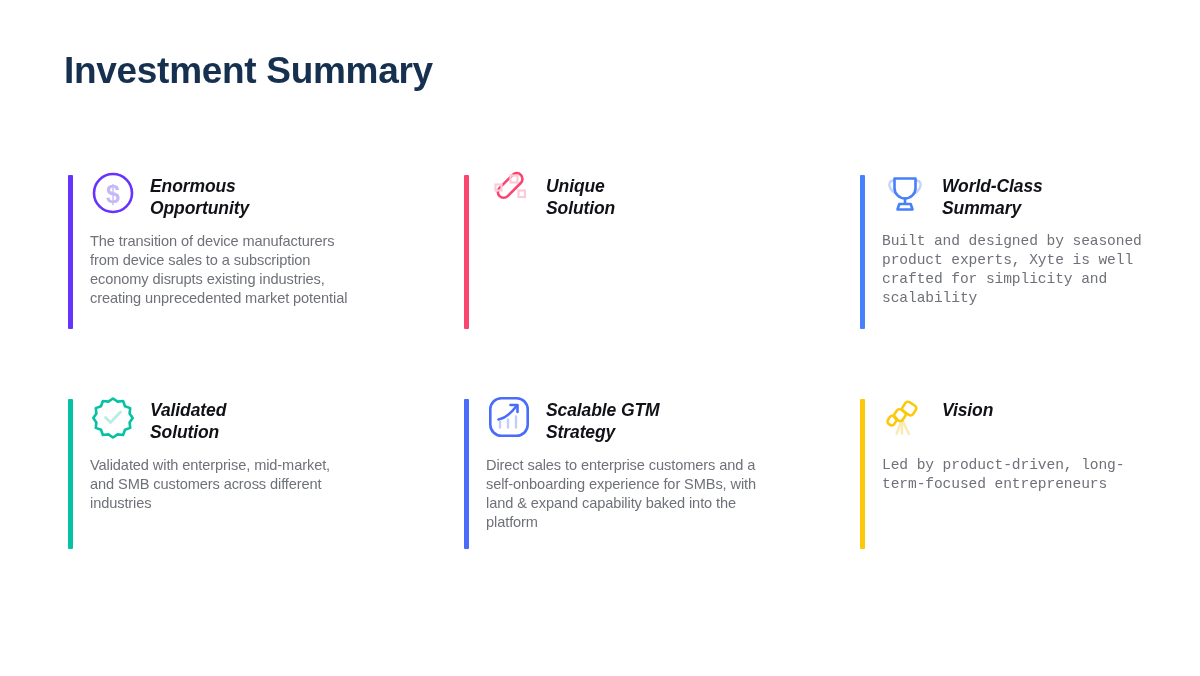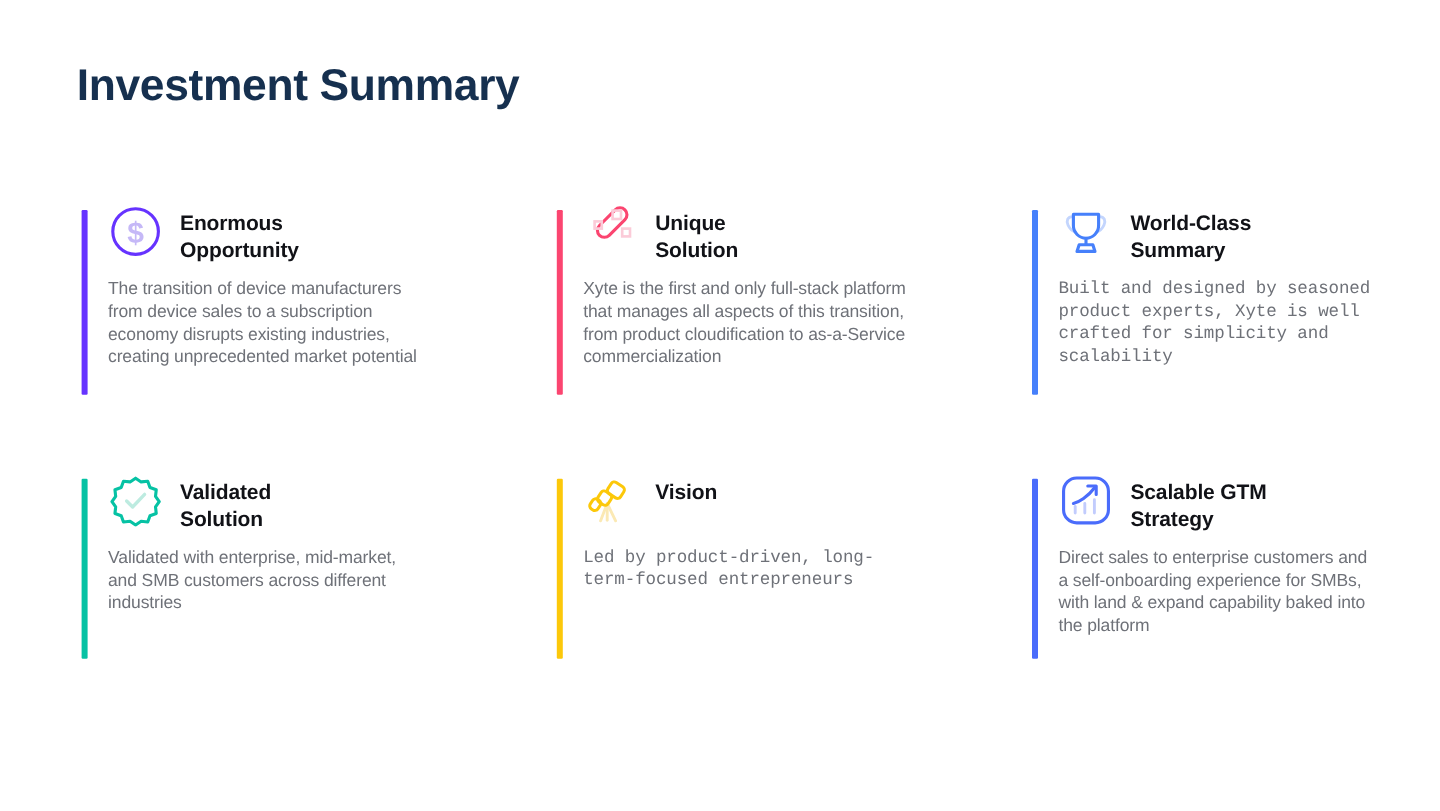--- a/index.html
+++ b/index.html
@@ -35,20 +35,21 @@
   .card-head{display:flex;align-items:flex-start;gap:14px;height:52px;}
   .icon-wrap{
     width:46px;height:46px;flex:0 0 46px;
     display:flex;align-items:center;justify-content:center;
     margin-top:-2px;
   }
   .card-title{
     font-size:17.5px;font-weight:bold;color:#111217;
     line-height:1.26;letter-spacing:-0.1px;padding-top:3px;
     white-space:pre-line;
+    font-style:italic;
   }
   .card-body{
     margin-top:8px;
     font-size:14.6px;line-height:1.30;color:#6e7178;
     letter-spacing:-0.1px;max-width:268px;
   }
   .card.col2 .card-body{max-width:272px;}
   .card.col3 .card-body{max-width:272px;font-family:Liberation Mono, monospace;}
 </style>
 </head>
@@ -84,21 +85,20 @@
             <g stroke="#fbcbd8" stroke-width="2.2" fill="none">
               <rect x="23.5" y="4.5" width="7" height="7"></rect>
               <rect x="8.5" y="13.5" width="6" height="6"></rect>
               <rect x="31.5" y="19.5" width="6.5" height="6.5"></rect>
             </g>
           </svg>
         </div>
         <div class="card-title">Unique
 Solution</div>
       </div>
-      <div class="card-body">Xyte is the first and only full-stack platform that manages all aspects of this transition, from product cloudification to as-a-Service commercialization</div>
     </div>
 
     <div class="card col3 row1">
       <div class="accent-bar" style="background:#4680fb"></div>
       <div class="card-head">
         <div class="icon-wrap">
           <svg width="44" height="44" viewBox="0 0 44 44" fill="none">
             <path d="M11 9.5c-4.5 0-5.5 3.5-4 7 1.4 3.2 4 5.2 6.4 6" stroke="#c3d5fd" stroke-width="2.4" stroke-linecap="round"></path>
             <path d="M33 9.5c4.5 0 5.5 3.5 4 7-1.4 3.2-4 5.2-6.4 6" stroke="#c3d5fd" stroke-width="2.4" stroke-linecap="round"></path>
             <path d="M11.5 7.5h21v9.5c0 5.8-4.7 10.5-10.5 10.5S11.5 22.8 11.5 17V7.5z" stroke="#4680fb" stroke-width="2.6" stroke-linejoin="round"></path>
@@ -120,40 +120,20 @@
             <path d="M22 3.5l4.6 3.1 5.5-.6 1.9 5.2 5.2 1.9-.6 5.5 3.1 4.4-3.1 4.4.6 5.5-5.2 1.9-1.9 5.2-5.5-.6L22 42.5l-4.6-3.1-5.5.6-1.9-5.2-5.2-1.9.6-5.5L2.3 23l3.1-4.4-.6-5.5 5.2-1.9 1.9-5.2 5.5.6z" stroke="#06c2a4" stroke-width="2.6" stroke-linejoin="round"></path>
             <path d="M14.5 22.5l5 5 10-10.5" stroke="#bdebe0" stroke-width="2.8" stroke-linecap="round" stroke-linejoin="round"></path>
           </svg>
         </div>
         <div class="card-title">Validated
 Solution</div>
       </div>
       <div class="card-body">Validated with enterprise, mid-market, and SMB customers across different industries</div>
     </div>
 
-    <div class="card col3 row2">
-      <div class="accent-bar" style="background:#fcc80a"></div>
-      <div class="card-head">
-        <div class="icon-wrap">
-          <svg width="44" height="44" viewBox="0 0 44 44" fill="none">
-            <g stroke="#fbe9b4" stroke-width="2.4" stroke-linecap="round">
-              <path d="M19 24.5L13.5 39"></path>
-                <path d="M19 24.5L26 39"></path>
-                <path d="M19 27.5v11"></path>
-            </g>
-            <rect x="24" y="5.5" width="12.5" height="11" rx="3" transform="rotate(33 24 5.5)" stroke="#fcc80a" stroke-width="2.5"></rect>
-            <rect x="15.5" y="13" width="10" height="10.5" rx="3" transform="rotate(33 15.5 13)" stroke="#fcc80a" stroke-width="2.5"></rect>
-            <rect x="8.5" y="19.5" width="7.5" height="9.5" rx="3" transform="rotate(33 8.5 19.5)" stroke="#fcc80a" stroke-width="2.5"></rect>
-          </svg>
-        </div>
-        <div class="card-title">Vision</div>
-      </div>
-      <div class="card-body">Led by product-driven, long-term-focused entrepreneurs</div>
-    </div>
-
     <div class="card col2 row2">
       <div class="accent-bar" style="background:#4a6cfb"></div>
       <div class="card-head">
         <div class="icon-wrap">
           <svg width="44" height="44" viewBox="0 0 44 44" fill="none">
             <rect x="3.3" y="3.3" width="37.4" height="37.4" rx="11" stroke="#4a6cfb" stroke-width="2.6"></rect>
             <g stroke="#c2ccfd" stroke-width="2.4" stroke-linecap="round">
               <path d="M13 32.5v-5.5"></path>
                 <path d="M21 32.5v-8"></path>
                 <path d="M29 32.5v-11"></path>
@@ -161,14 +141,34 @@
             <path d="M11.5 24.5c4.5-1 12-5.5 18-13.5" stroke="#4a6cfb" stroke-width="2.6" stroke-linecap="round"></path>
             <path d="M23.5 10h7v7" stroke="#4a6cfb" stroke-width="2.6" stroke-linecap="round" stroke-linejoin="round"></path>
           </svg>
         </div>
         <div class="card-title">Scalable GTM
 Strategy</div>
       </div>
       <div class="card-body">Direct sales to enterprise customers and a self-onboarding experience for SMBs, with land &amp; expand capability baked into the platform</div>
     </div>
 
+    <div class="card col3 row2">
+      <div class="accent-bar" style="background:#fcc80a"></div>
+      <div class="card-head">
+        <div class="icon-wrap">
+          <svg width="44" height="44" viewBox="0 0 44 44" fill="none">
+            <g stroke="#fbe9b4" stroke-width="2.4" stroke-linecap="round">
+              <path d="M19 24.5L13.5 39"></path>
+                <path d="M19 24.5L26 39"></path>
+                <path d="M19 27.5v11"></path>
+            </g>
+            <rect x="24" y="5.5" width="12.5" height="11" rx="3" transform="rotate(33 24 5.5)" stroke="#fcc80a" stroke-width="2.5"></rect>
+            <rect x="15.5" y="13" width="10" height="10.5" rx="3" transform="rotate(33 15.5 13)" stroke="#fcc80a" stroke-width="2.5"></rect>
+            <rect x="8.5" y="19.5" width="7.5" height="9.5" rx="3" transform="rotate(33 8.5 19.5)" stroke="#fcc80a" stroke-width="2.5"></rect>
+          </svg>
+        </div>
+        <div class="card-title">Vision</div>
+      </div>
+      <div class="card-body">Led by product-driven, long-term-focused entrepreneurs</div>
+    </div>
+
   </div>
 </div>
 
 </body></html>

